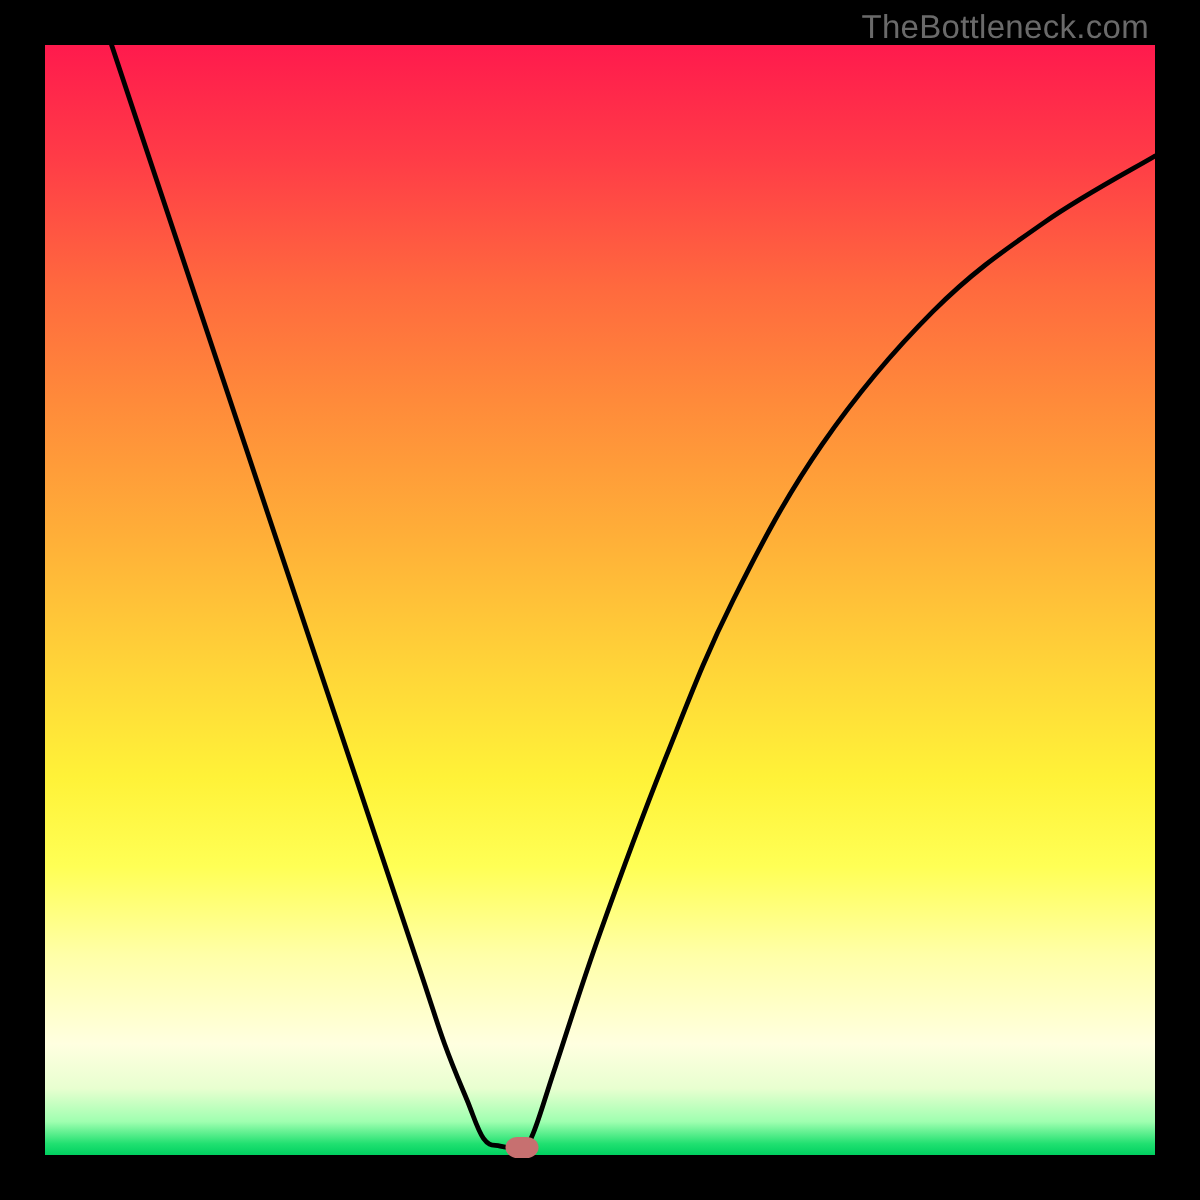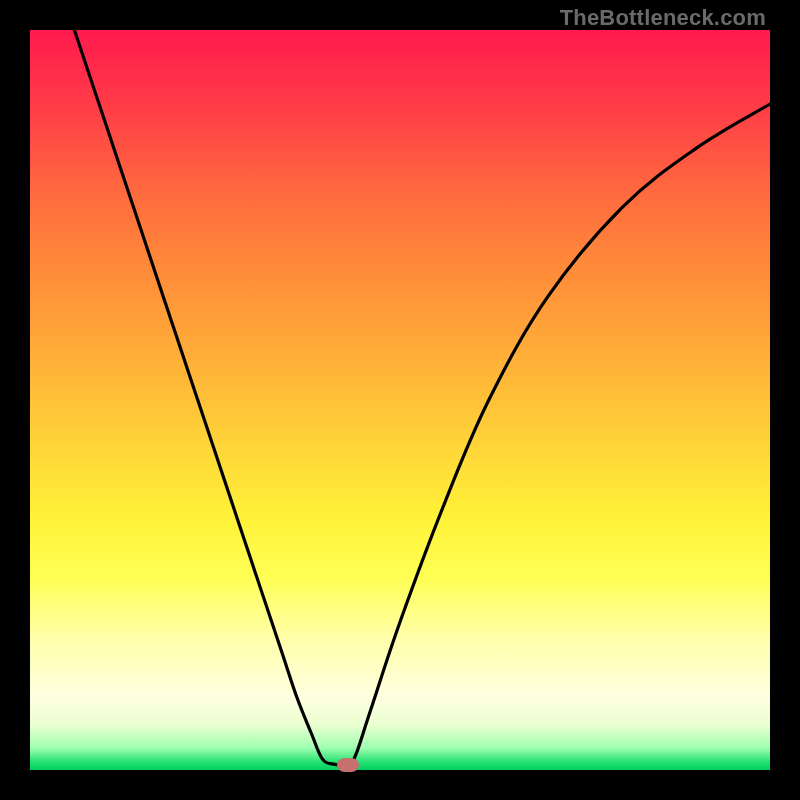--- a/index.html
+++ b/index.html
@@ -39,21 +39,21 @@
       #00d060 100%
     );
   }
   .watermark {
     position: absolute;
     top: 5px;
     right: 34px;
     color: #6a6a6a;
     font-size: 22px;
     letter-spacing: 0.2px;
-    font-weight: 700;
+    font-weight: 400;
   }
   svg.curve {
     position: absolute;
     left: 0;
     top: 0;
     width: 740px;
     height: 740px;
   }
   .curve path {
     fill: none;

